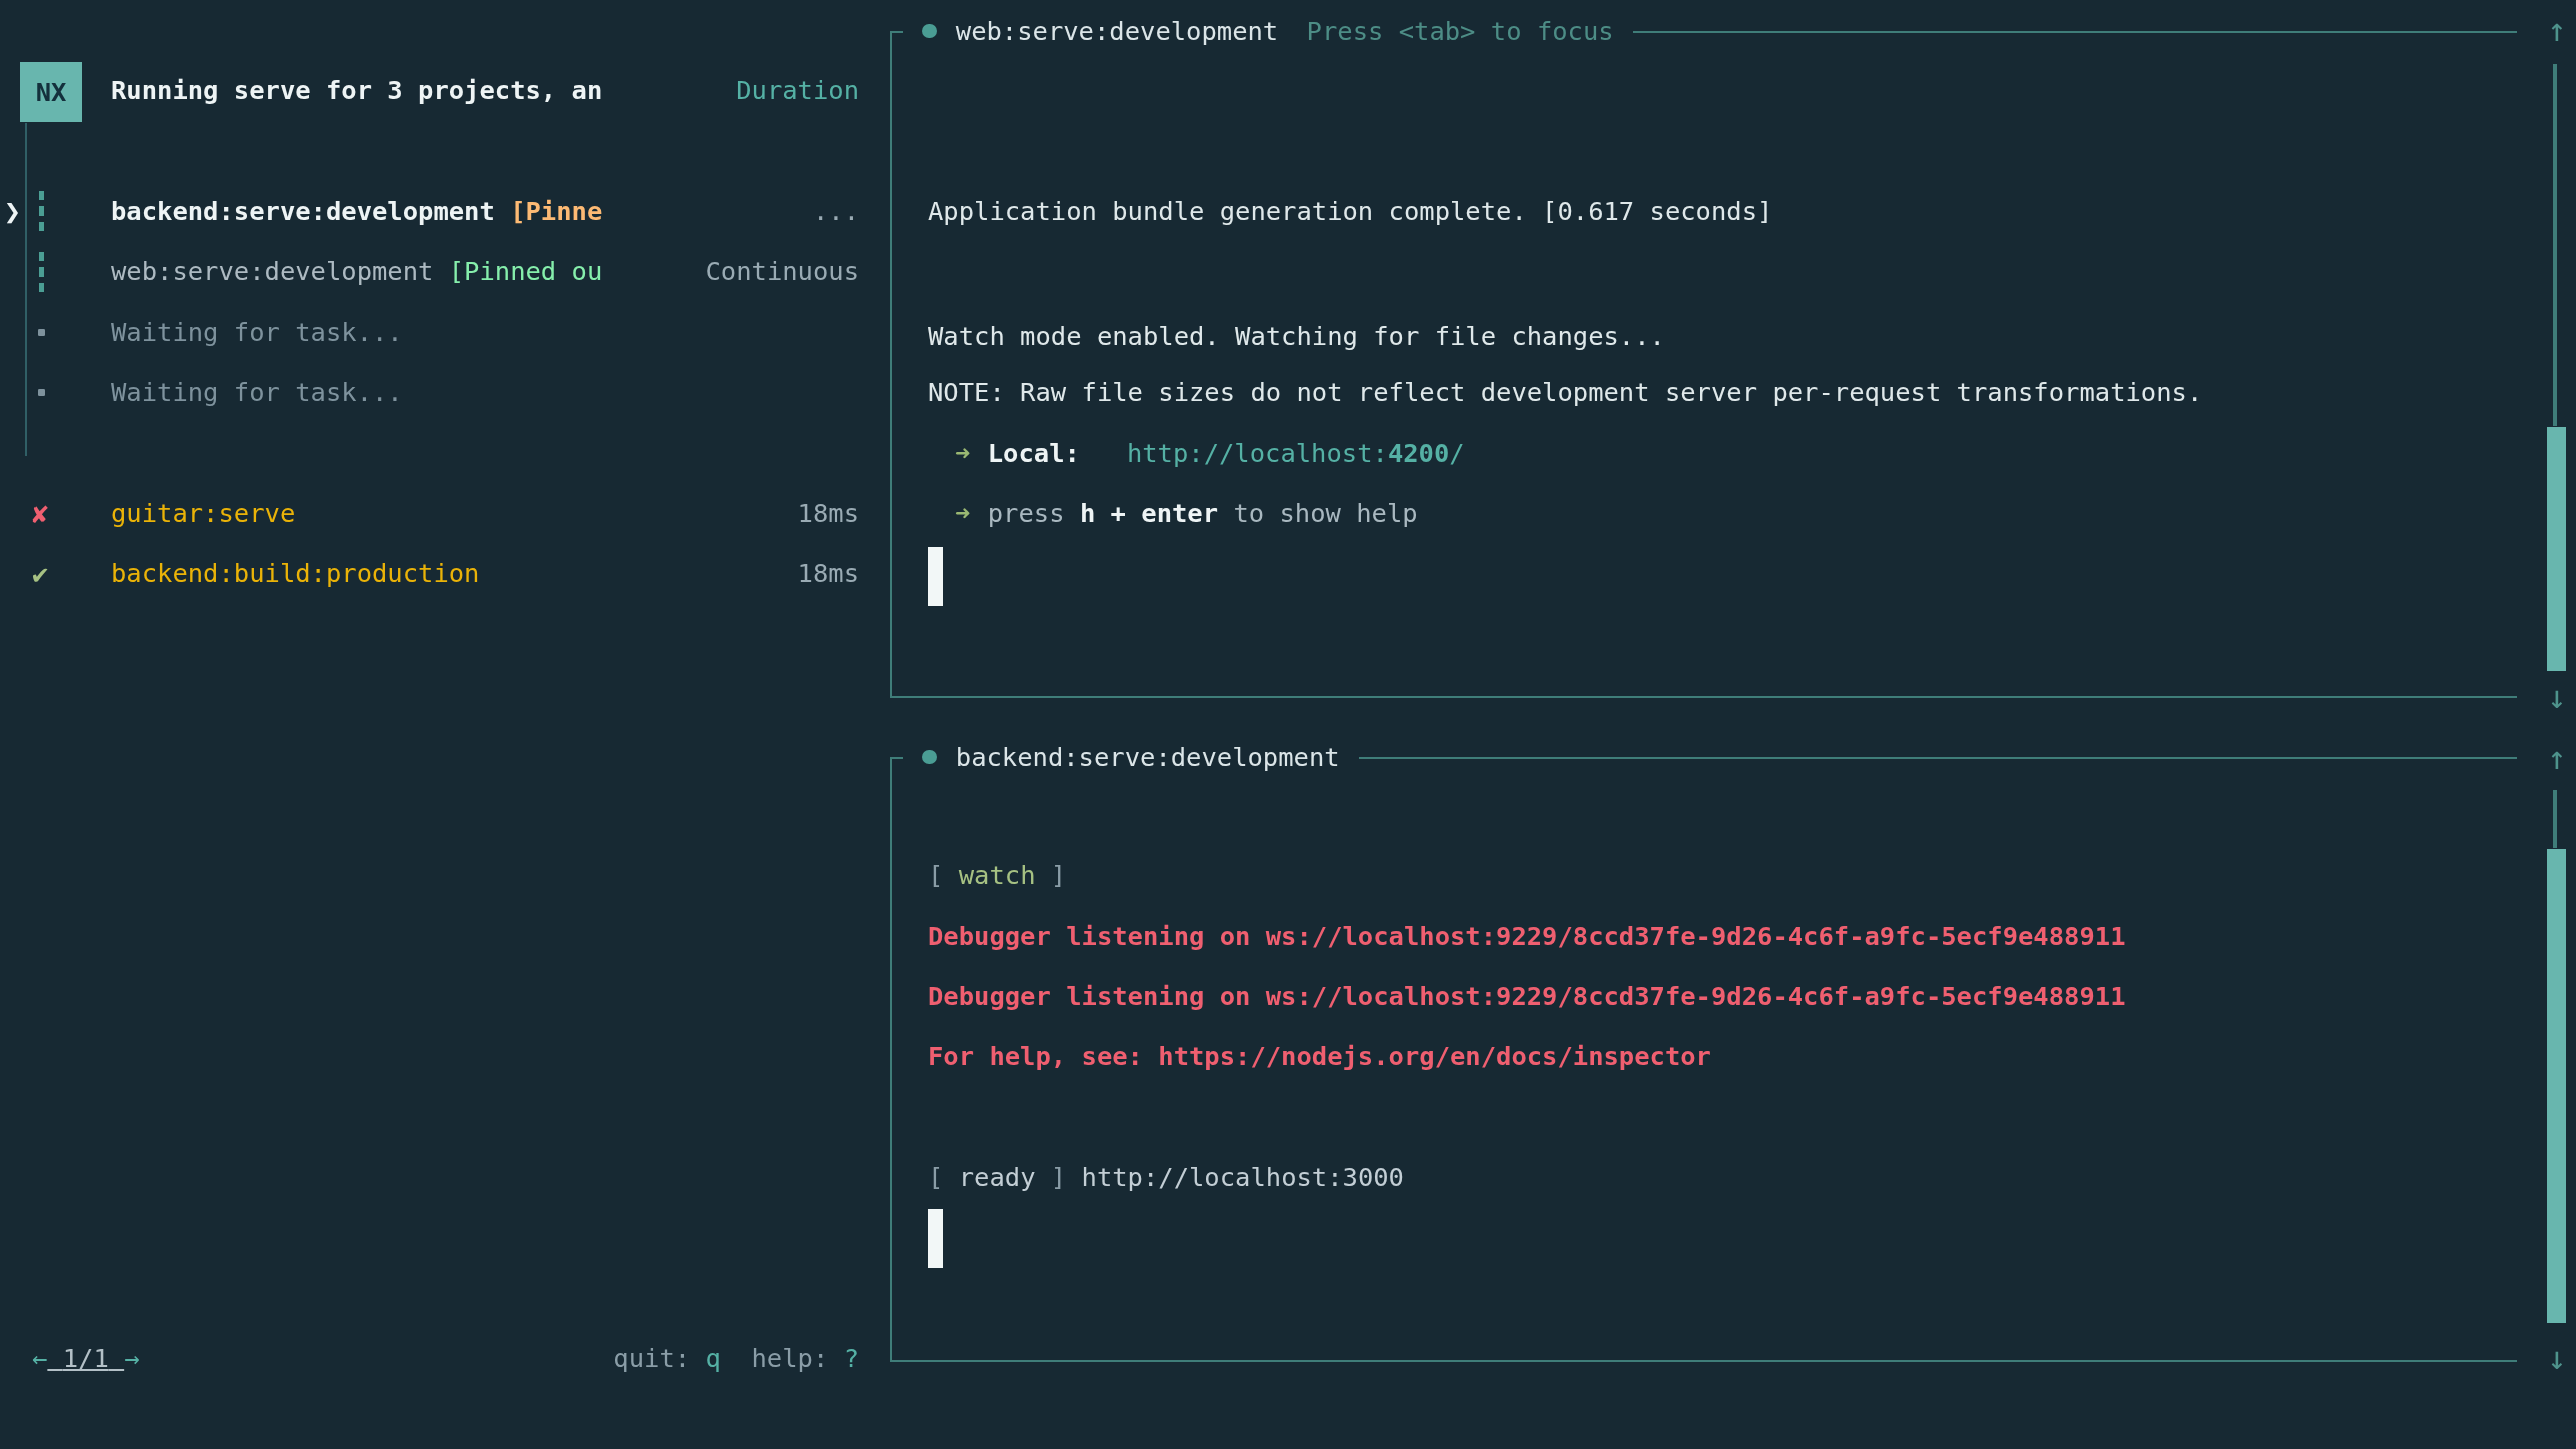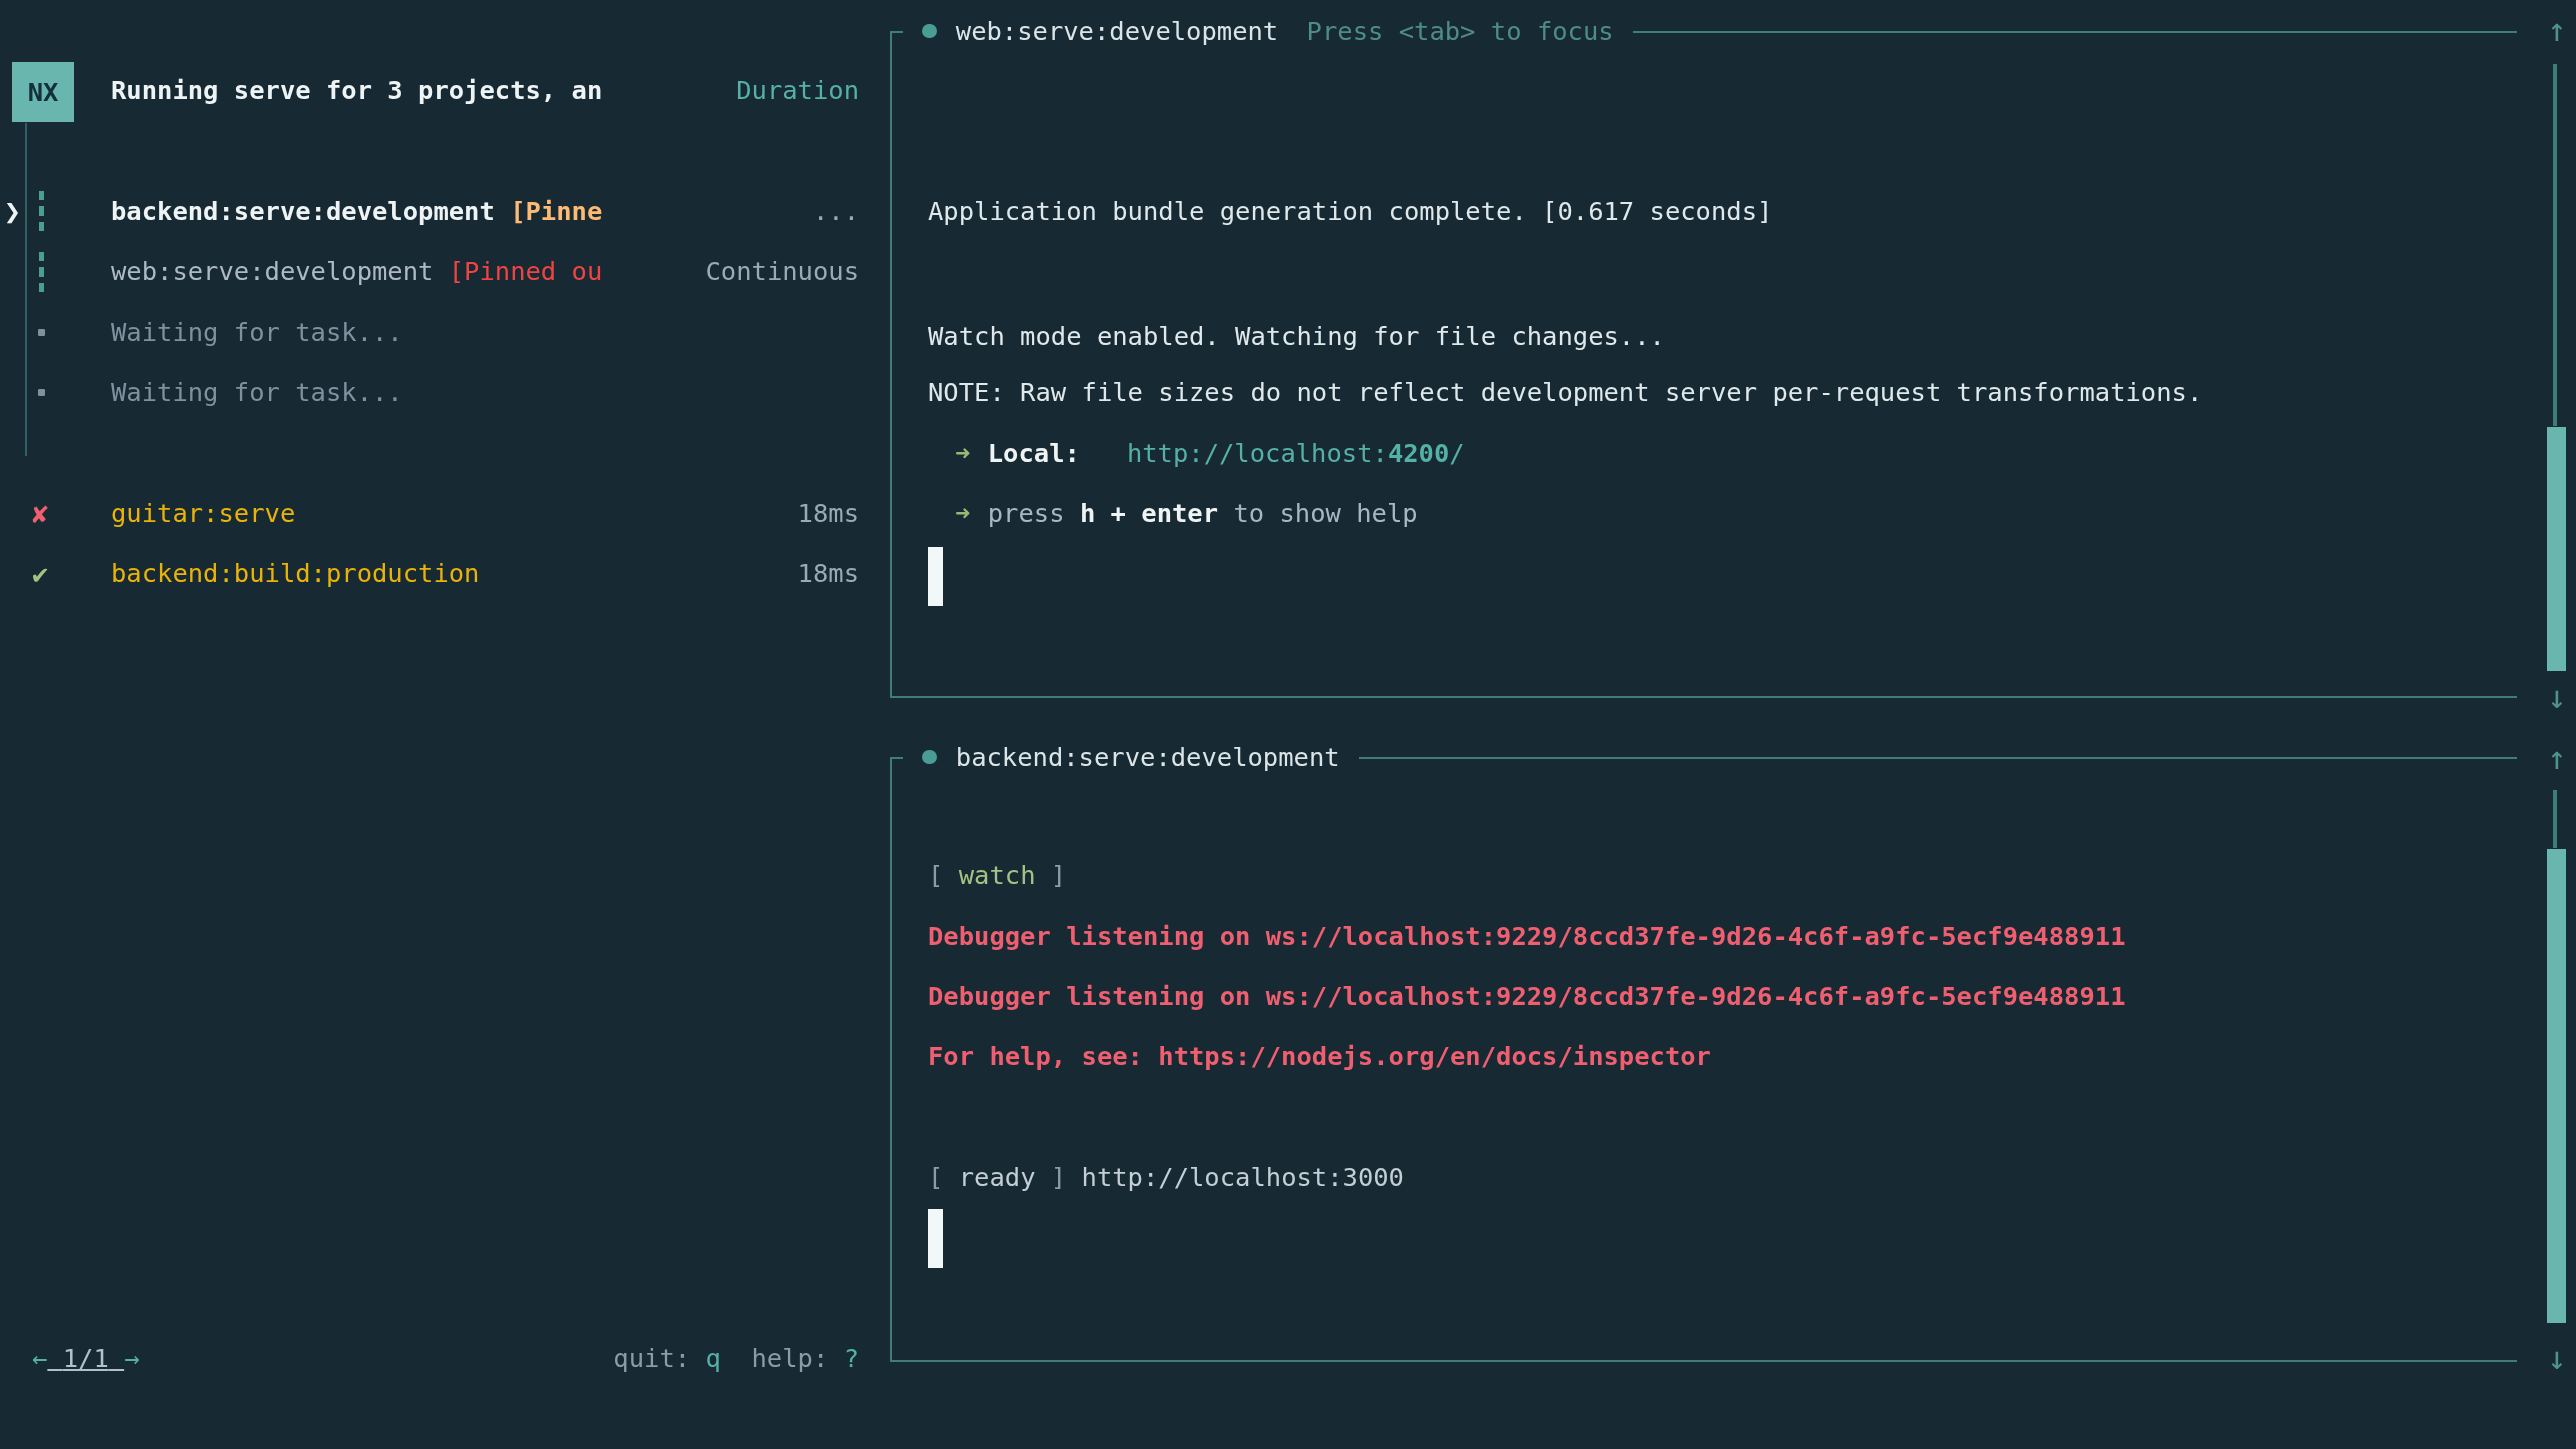--- a/index.html
+++ b/index.html
@@ -22,35 +22,35 @@
   body{
     background:var(--bg);
     font-family:"DejaVu Sans Mono","Liberation Mono",monospace;
     font-size:25.5px;
     color:var(--near-white);
   }
   .abs{position:absolute;}
   .row{position:absolute;height:60px;display:flex;align-items:center;white-space:pre;}
   .right{margin-left:auto;}
   
-  .nx-badge{left:12px;top:62px;width:62px;height:60px;background:var(--accent);
+  .nx-badge{left:20px;top:62px;width:62px;height:60px;background:var(--accent);
     color:var(--navy);font-weight:700;display:flex;align-items:center;justify-content:center;}
   .side-row{left:111px;width:748px;}
   .vline{left:25px;top:123px;width:2px;height:333px;background:#305f66;}
   .caret{left:4px;top:181px;width:34px;color:var(--white);font-weight:700;font-size:28px;}
   .spinner{left:39px;width:5.4px;display:flex;flex-direction:column;gap:6px;}
   .spinner i{display:block;width:5.4px;height:9.4px;background:#4b9e94;}
   .wait-dot{left:38px;width:6.7px;height:6.7px;background:#7e929d;border-radius:1.3px;}
   .mark{left:32px;width:40px;font-size:27px;}
   .hdr-title{color:var(--white);font-weight:700;}
   .duration{color:var(--teal-bright);}
   .task-sel-name{color:var(--white);font-weight:700;}
   .task-sel-suffix{color:#fdba74;font-weight:700;}
   .task-name{color:#adbac2;}
-  .task-suffix{color:#ef4444;text-align:right;}
+  .task-suffix{color:#86efac;text-align:right;}
   .task-right{color:#9aabb4;}
   .waiting{color:var(--dimgray);}
   .done-name{color:#eab308;}
   .done-ms{color:#9aabb4;}
   .footer-left .arr{color:var(--teal-bright);}
   .footer-left .pg{color:#b3c0c7;text-decoration:underline;}
   .key-label{color:#8a9da7;}
   .key{color:var(--teal-bright);}
   
   .hborder{position:absolute;height:2px;background:var(--border);}

